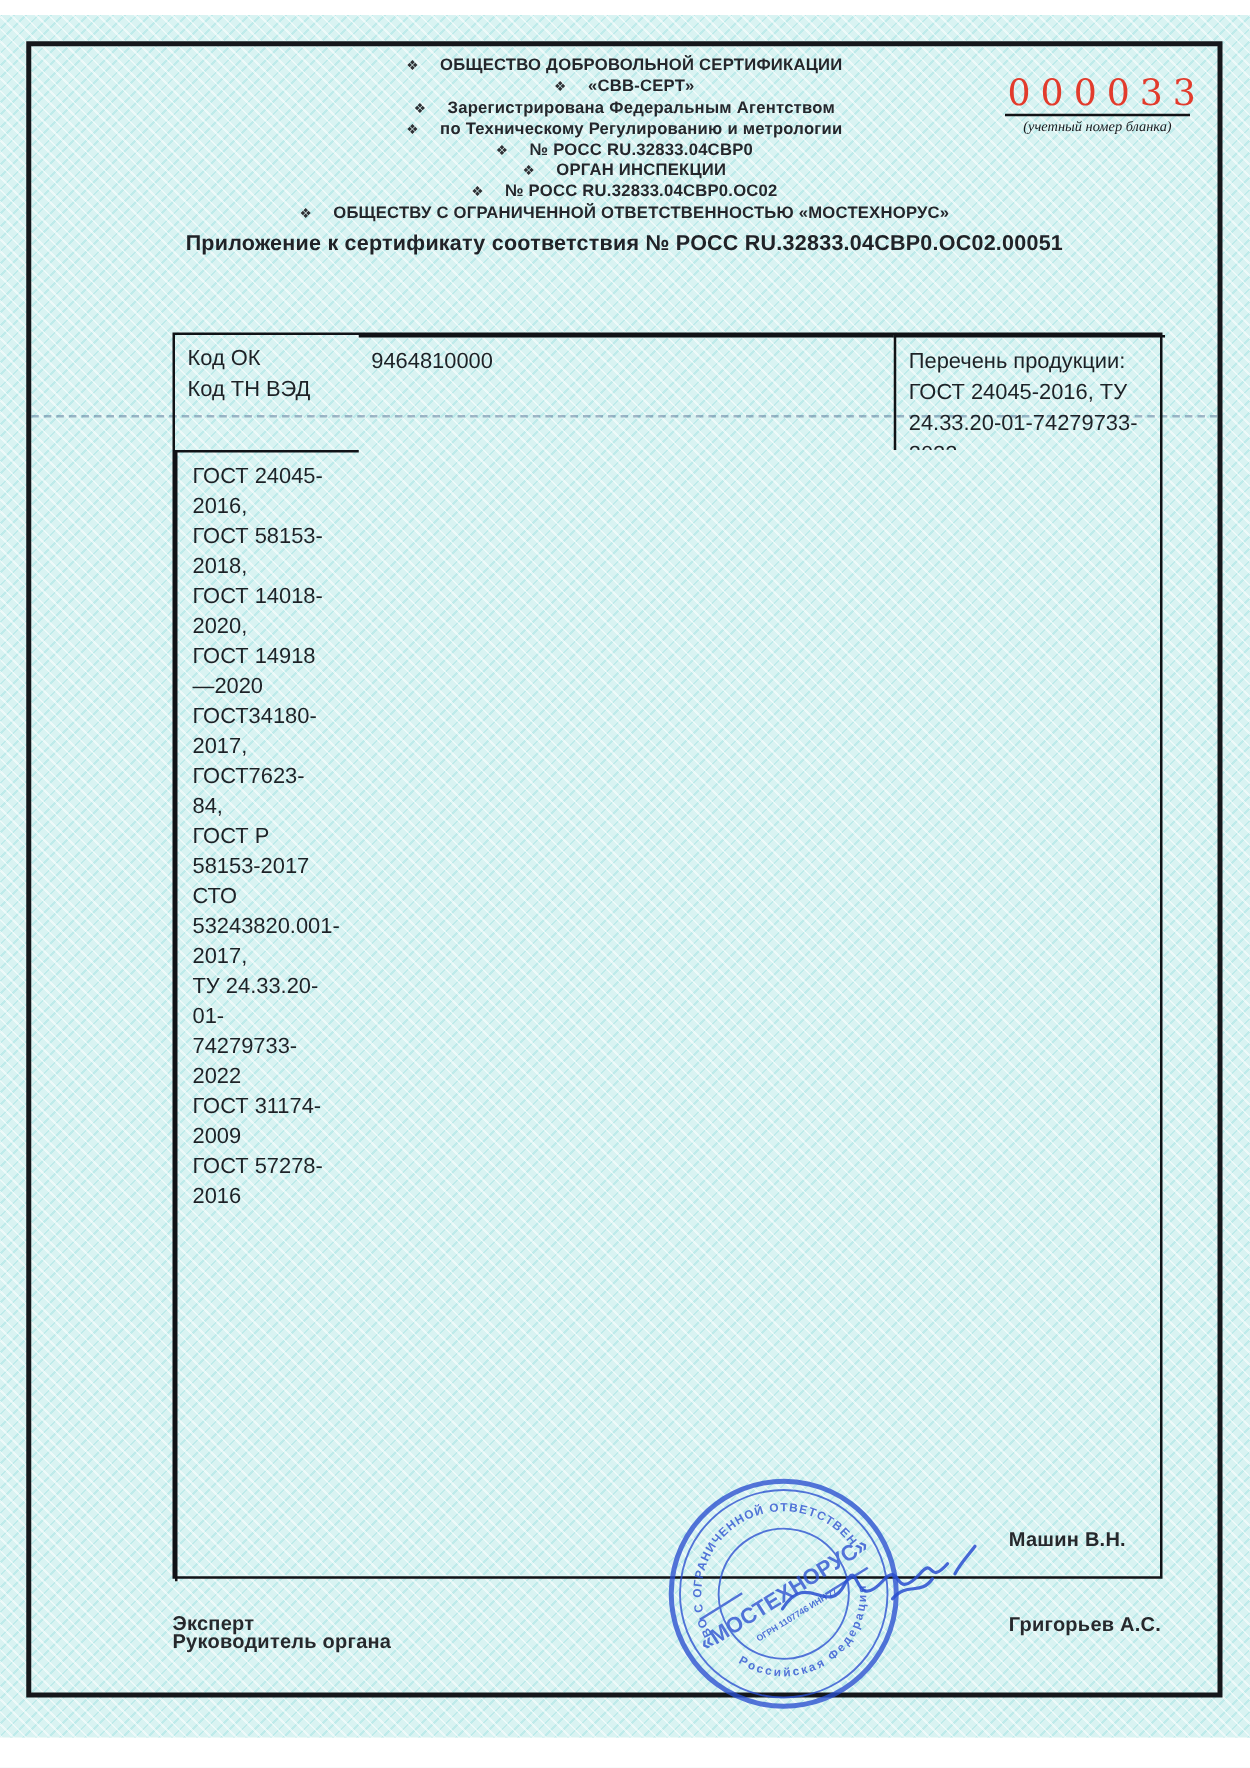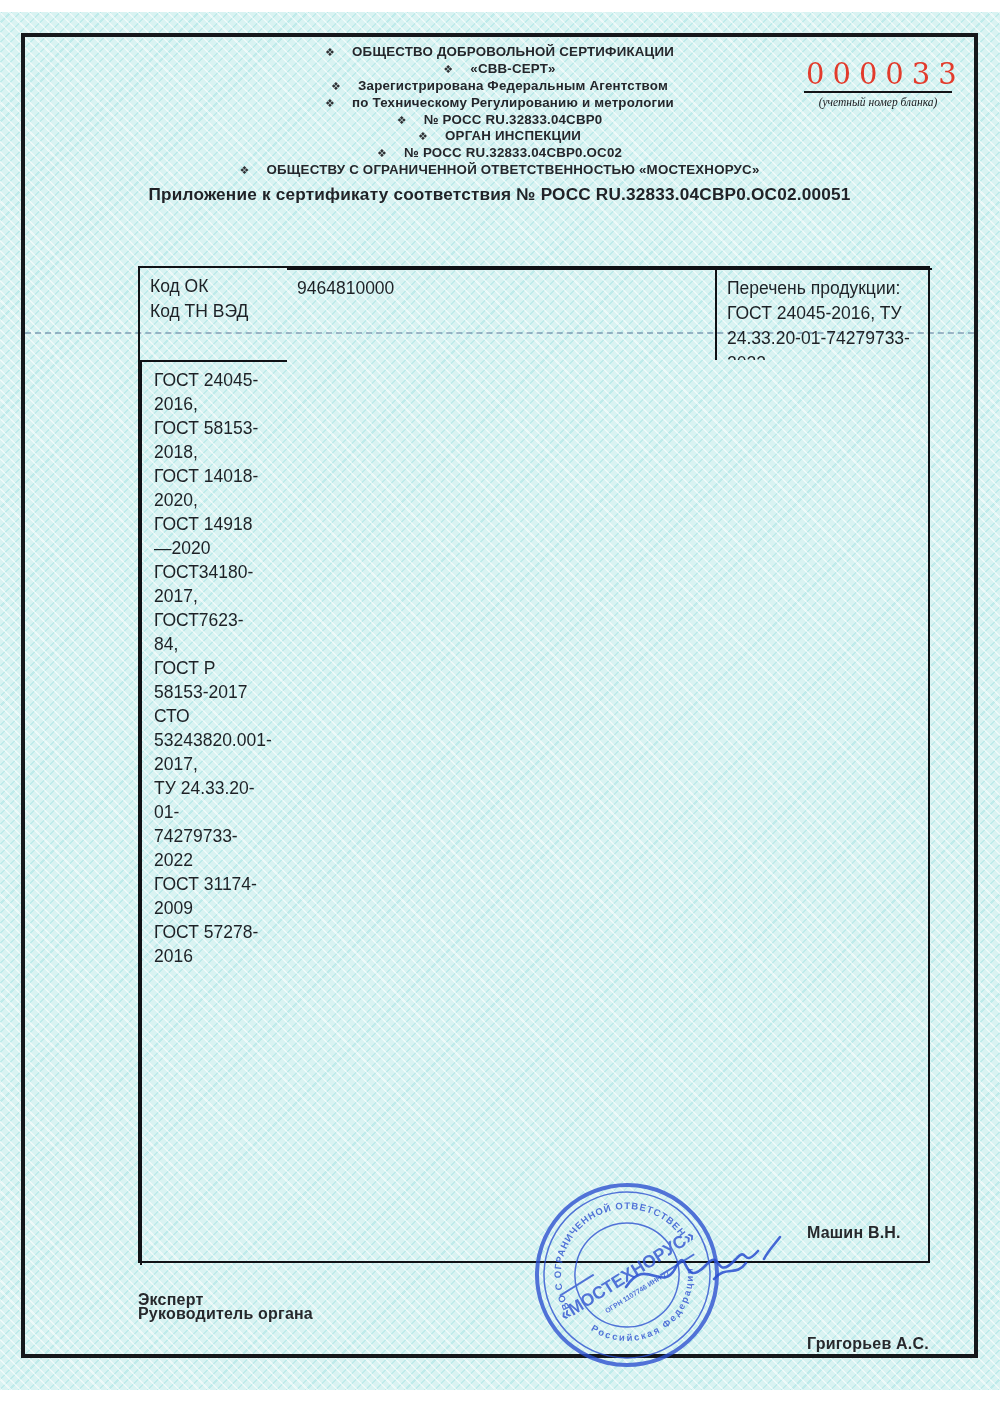--- a/index.html
+++ b/index.html
@@ -61,21 +61,21 @@
   }
   .cell { padding:6px 10px; font-size:17.5px; line-height:25px; white-space:pre-line; overflow:hidden; }
   .cell.bl { border-left:2px solid #101216; }
   .cell.bt { border-top:2px solid #101216; }
   .cell.docs { line-height:24px; padding-right:28px; padding-left:12px; }
 
   .footer-label { position:absolute; font-size:16px; font-weight:bold; color:#26282c; letter-spacing:0.2px; }
   .f-head   { left:138px; top:1305px; }
   .f-expert { left:138px; top:1291px; }
   .f-name1  { left:807px; top:1224px; }
-  .f-name2  { left:807px; top:1292px;margin-top:43px; }
+  .f-name2  { left:807px; top:1292px; }
 
   .stamp { position:absolute; left:527px; top:1175px; }
   .signature { position:absolute; left:618px; top:1225px; }
 </style>
 </head>
 <body>
 
 <div>
 
   <div class="texture"></div>

